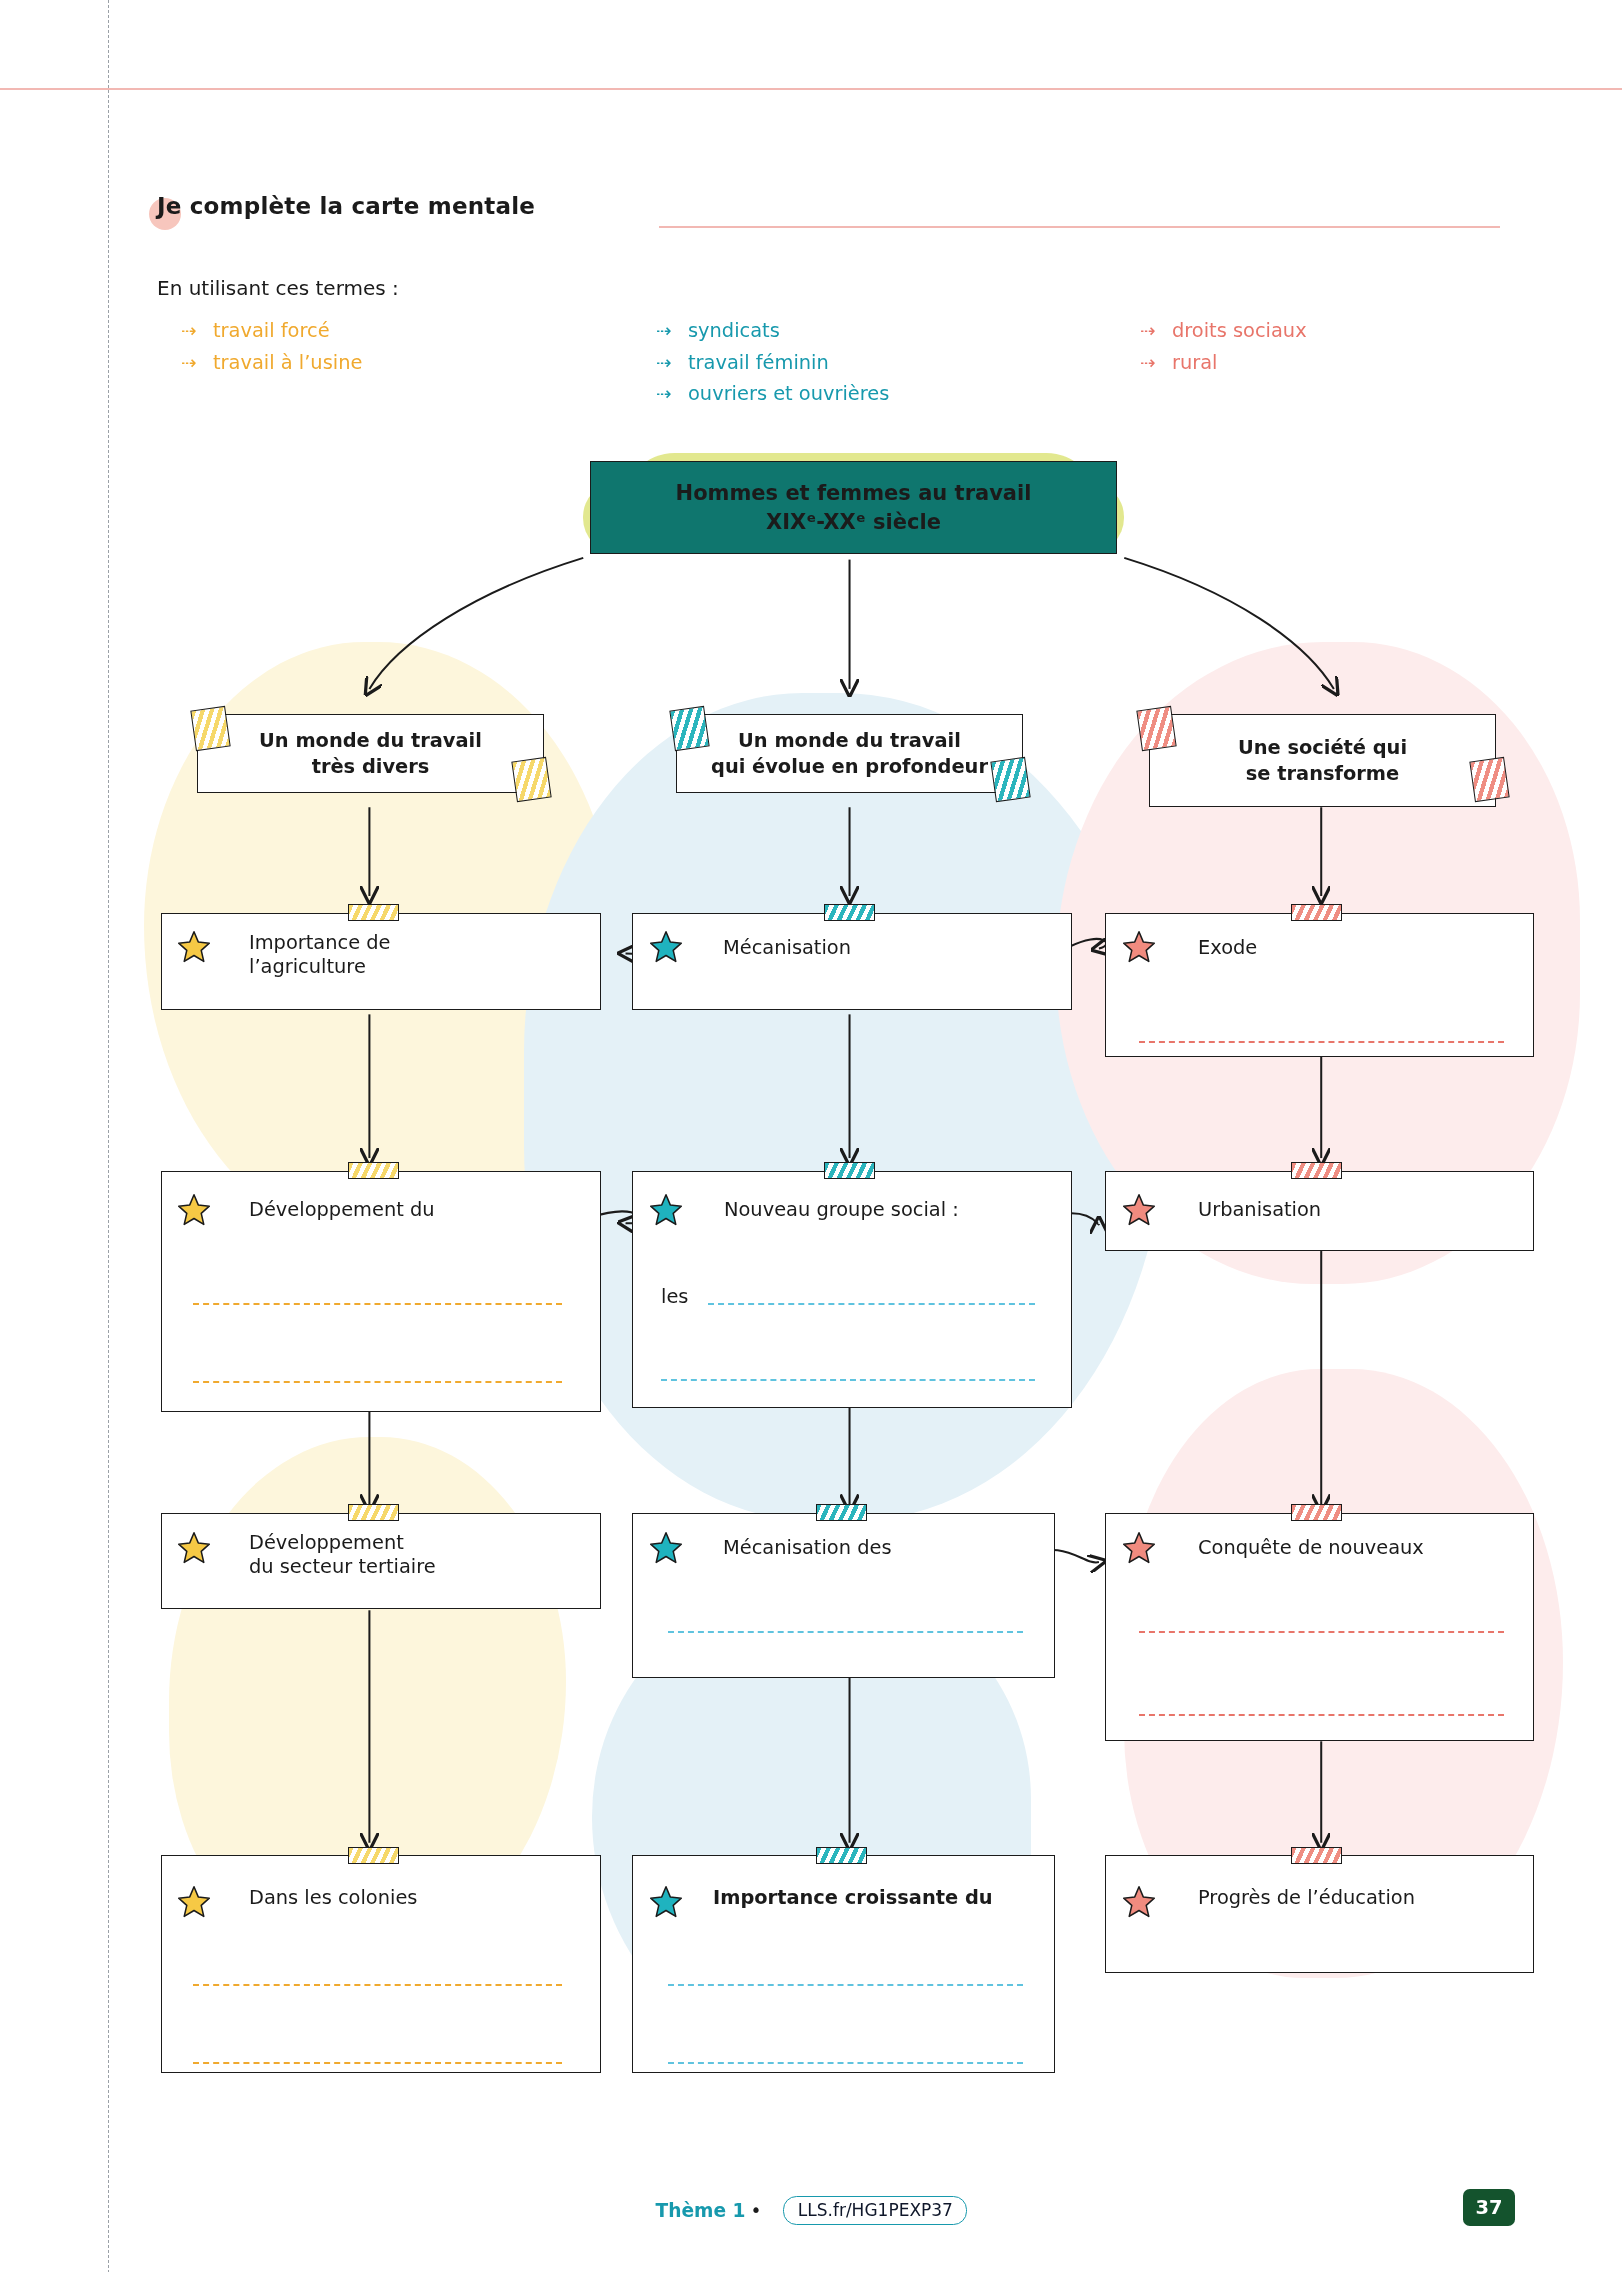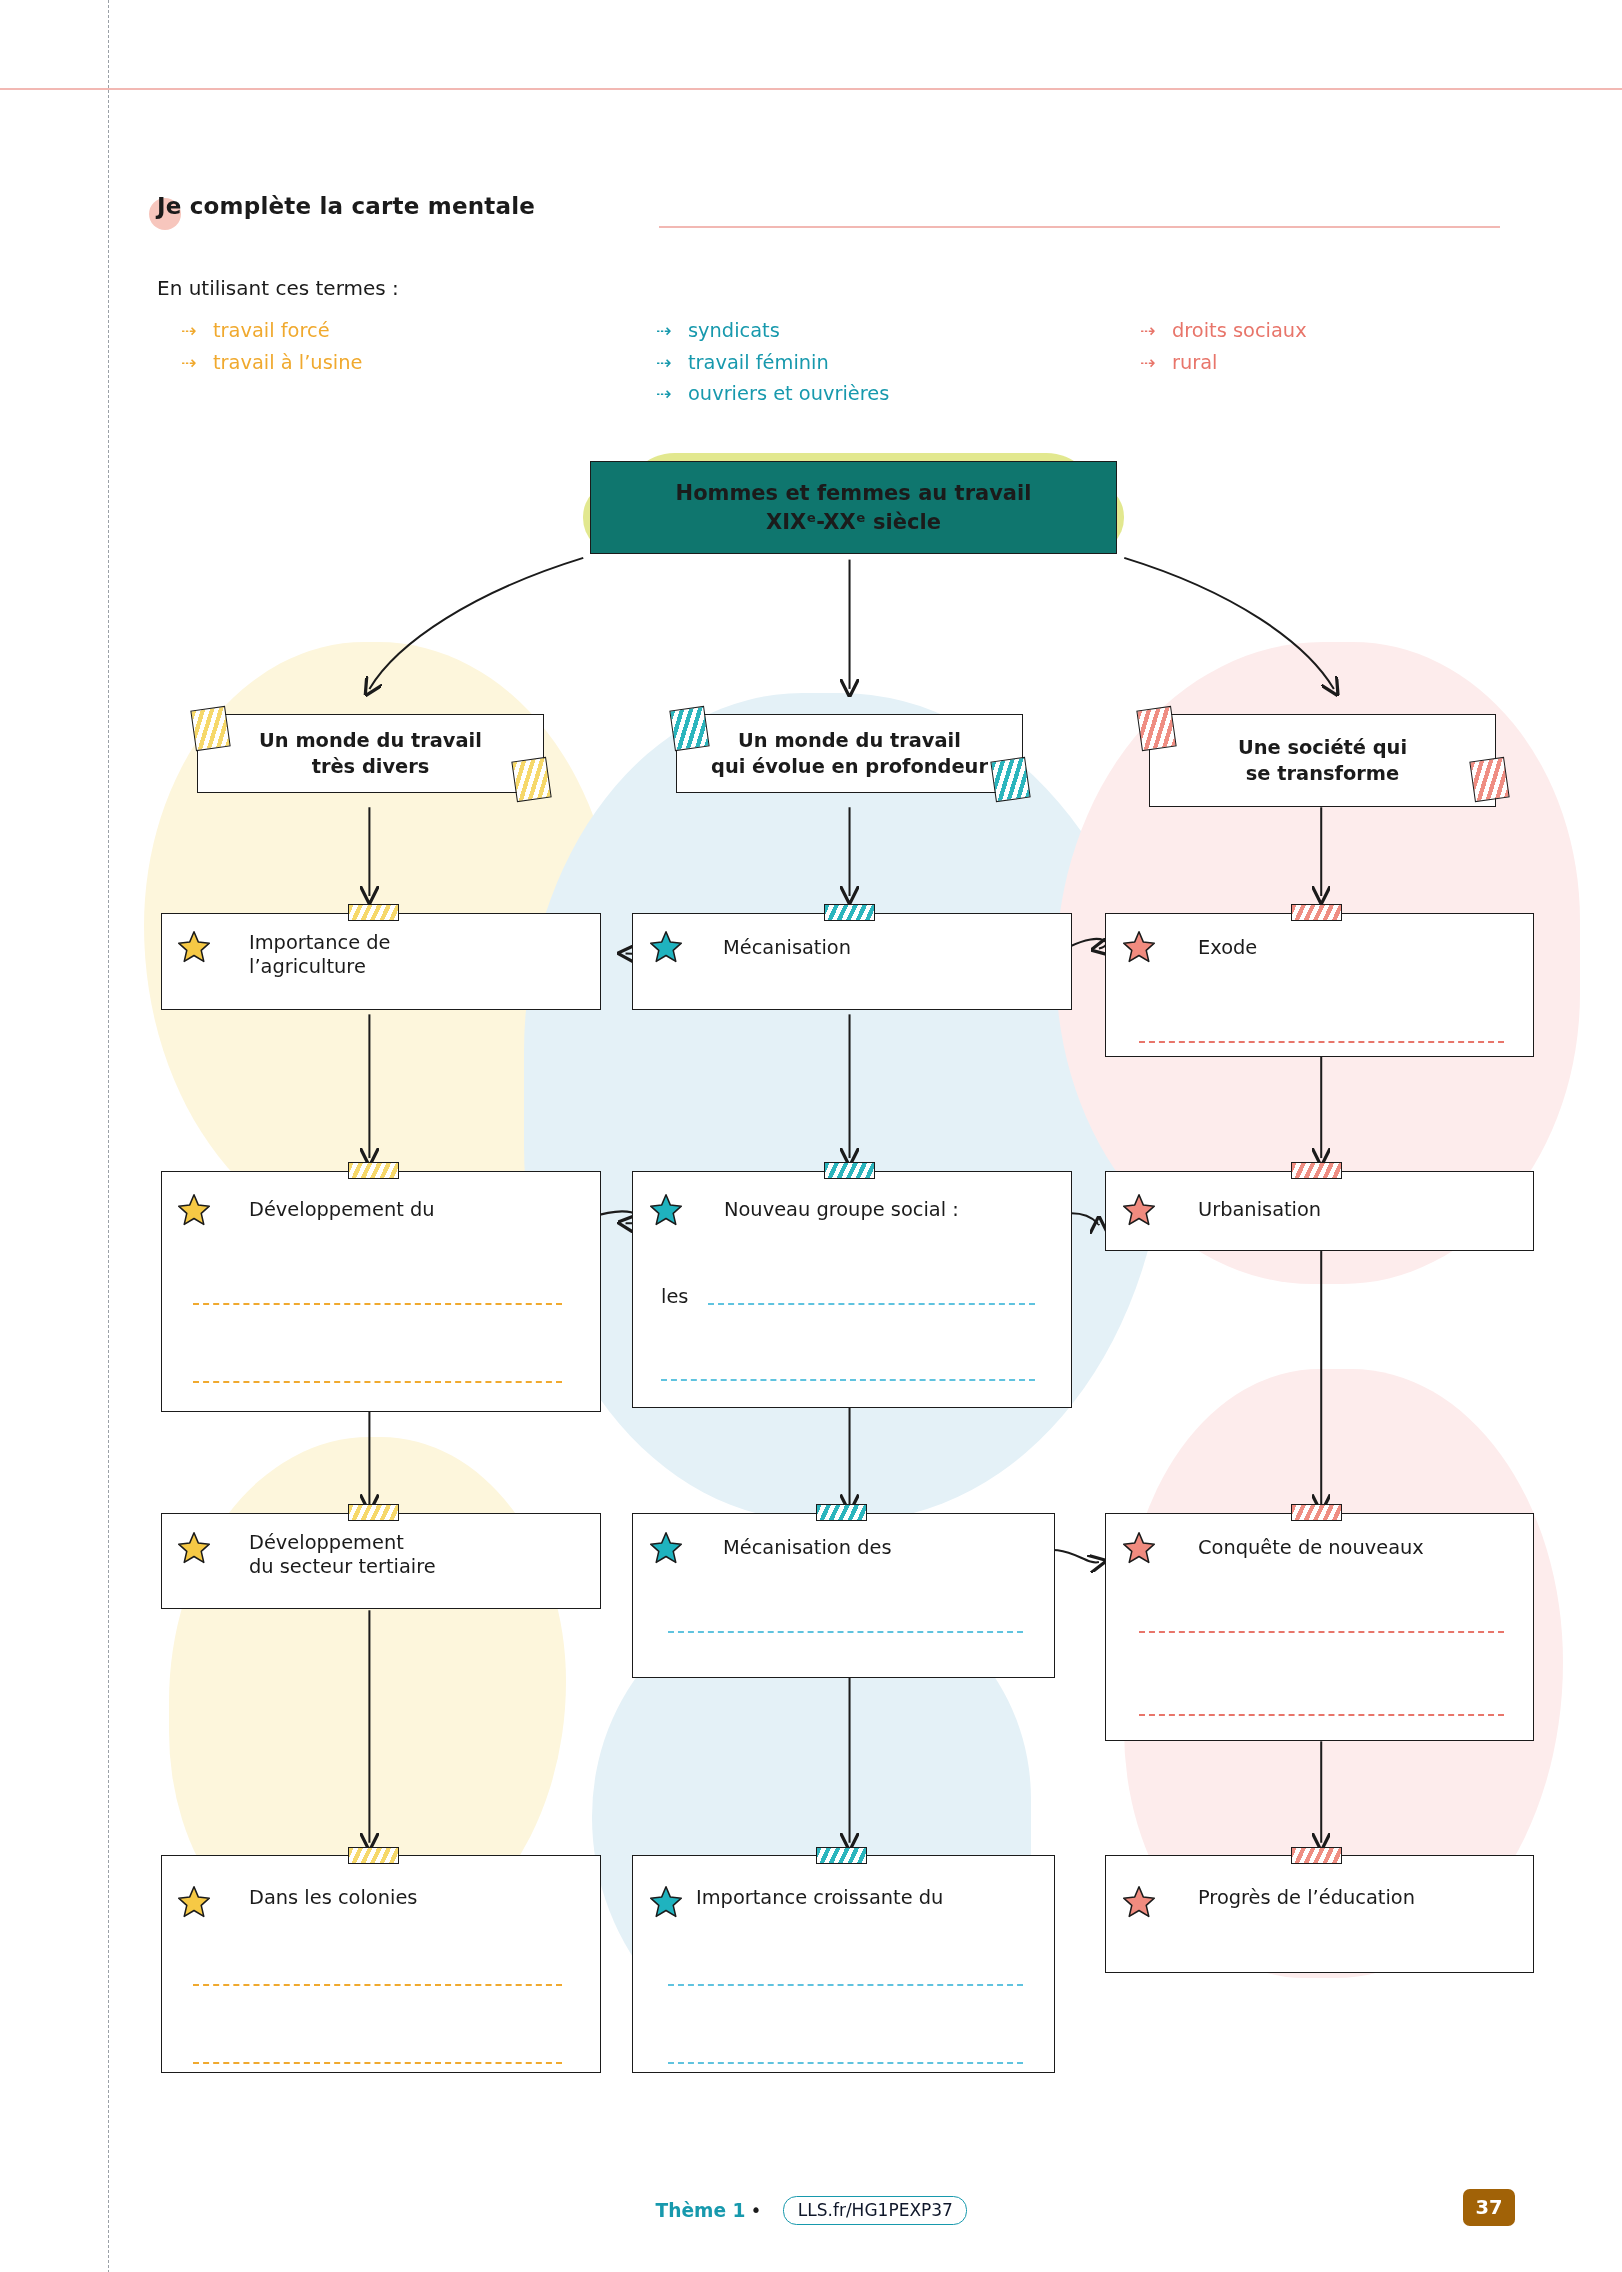--- a/index.html
+++ b/index.html
@@ -256,21 +256,21 @@
     padding: 3.4px 13.5px;
     font-size: 17px;
     white-space: nowrap;
   }
   .page-pill {
     position: absolute;
     right: 108px;
     top: -6.8px;
     width: 52px;
     height: 37px;
-    background: #a16207;
+    background: #14532d;
     border-radius: 6.8px;
     color: #ffffff;
     font-weight: bold;
     font-size: 19.4px;
     display: flex;
     align-items: center;
     justify-content: center;
   }
 </style>
 </head>
@@ -475,21 +475,21 @@
 <div class="node-text" style="left:723px;top:1536px;width:355px;">
   <div>Mécanisation des</div>
 </div>
 <div class="wline wl-b" style="left:668px;top:1631px;width:355px;"></div>
 
 <div class="node" style="left:632px;top:1855px;width:423px;height:218px;"></div>
 <div class="tape tape-b" style="left:816px;top:1847px;width:51px;height:17px;"></div>
 <svg class="star" viewBox="0 0 40 40" style="left:649px;top:1885px;">
   <path d="M20 2 L25 14 L38 15.5 L28.5 24 L31.5 37 L20 30 L8.5 37 L11.5 24 L2 15.5 L15 14 Z" fill="#1fb3bf" stroke="#1b1b1b" stroke-width="1.8" stroke-linejoin="round"></path>
 </svg>
-<div class="node-text" style="left:696px;top:1886px;width:355px;">
+<div class="node-text" style="left:713px;top:1886px;width:355px;font-weight:bold;">
   <div>Importance croissante du</div>
 </div>
 <div class="wline wl-b" style="left:668px;top:1984px;width:355px;"></div>
 <div class="wline wl-b" style="left:668px;top:2062px;width:355px;"></div>
 
 <div class="node" style="left:1105px;top:913px;width:429px;height:144px;"></div>
 <div class="tape tape-p" style="left:1291px;top:904px;width:51px;height:17px;"></div>
 <svg class="star" viewBox="0 0 40 40" style="left:1122px;top:930px;">
   <path d="M20 2 L25 14 L38 15.5 L28.5 24 L31.5 37 L20 30 L8.5 37 L11.5 24 L2 15.5 L15 14 Z" fill="#f08b7f" stroke="#1b1b1b" stroke-width="1.8" stroke-linejoin="round"></path>
 </svg>

